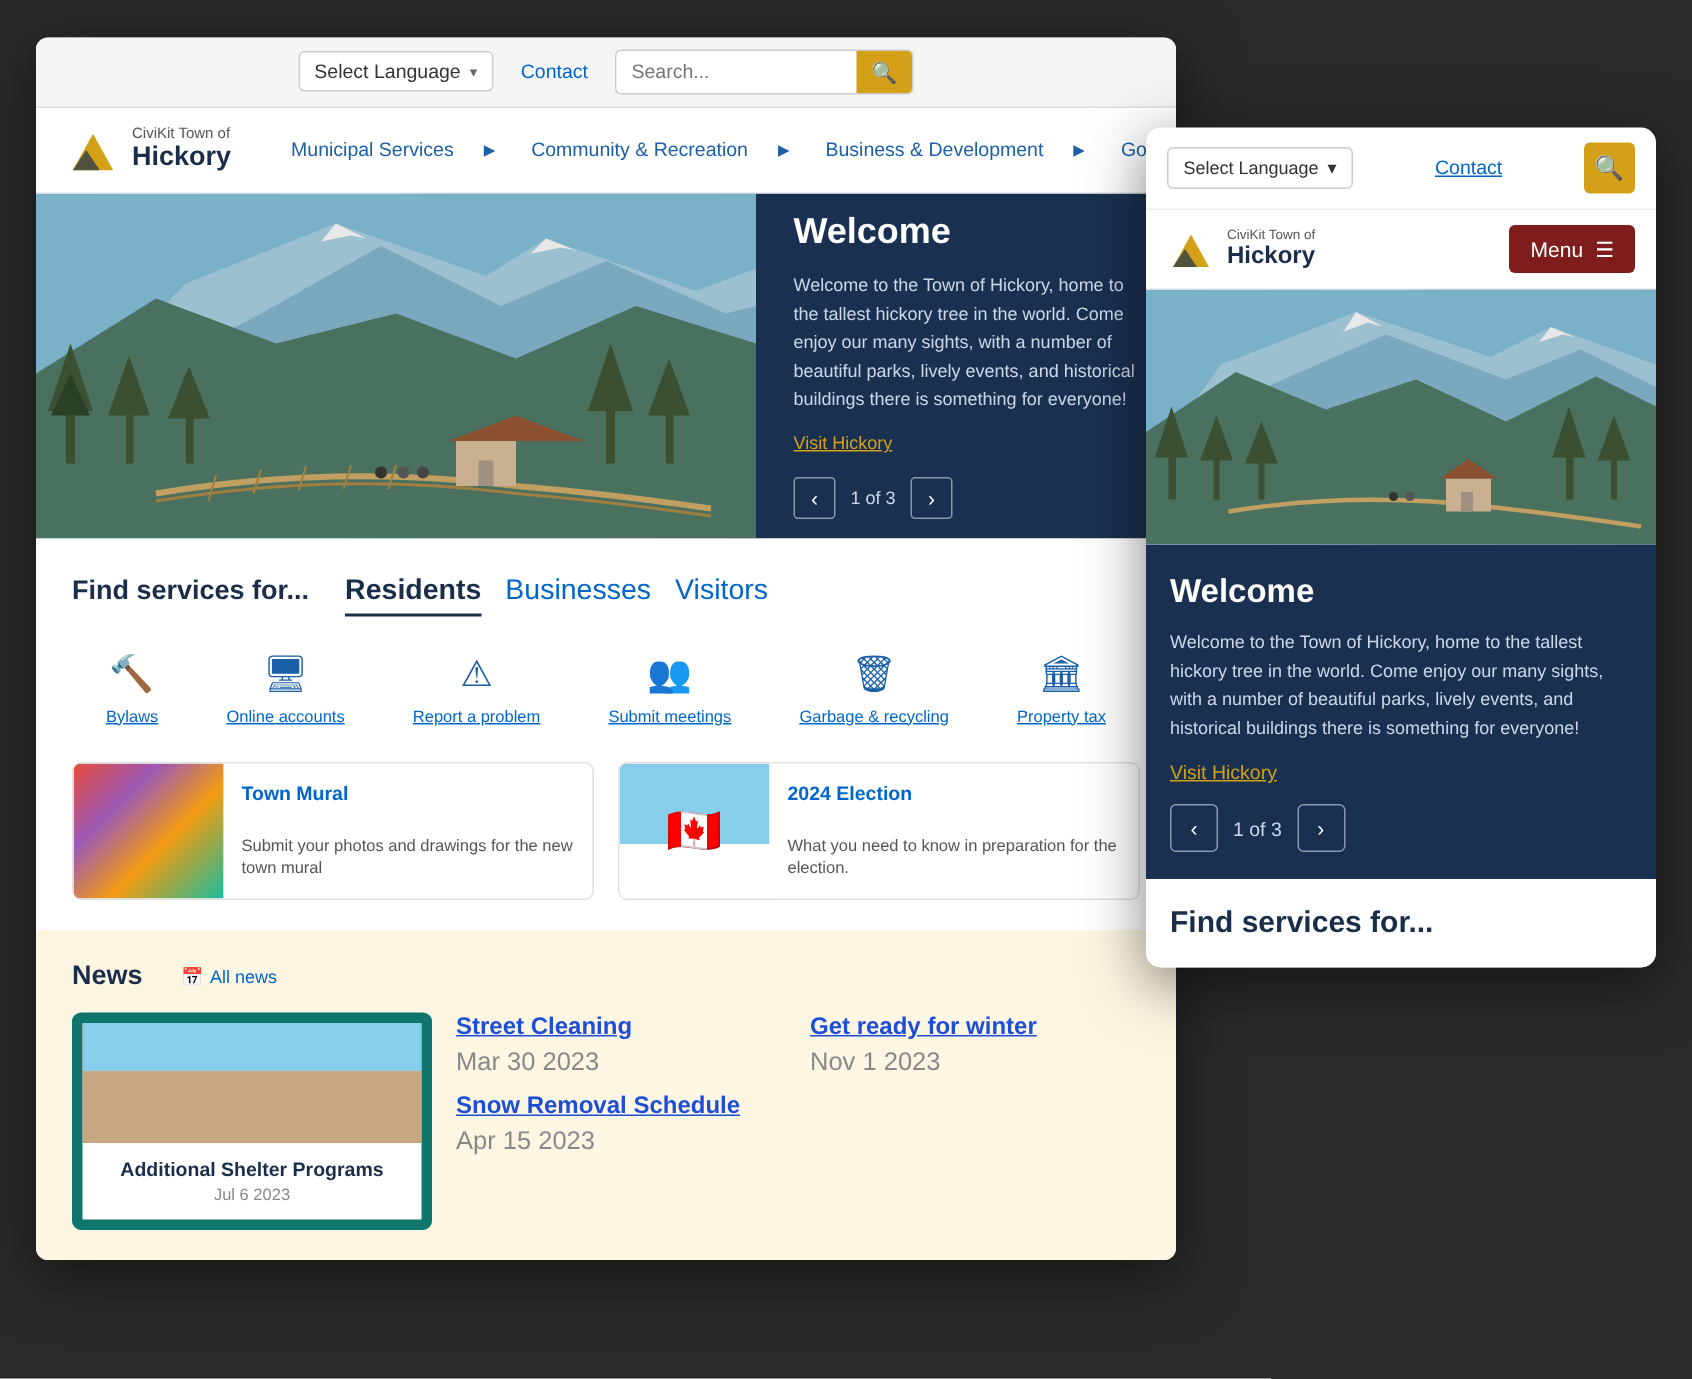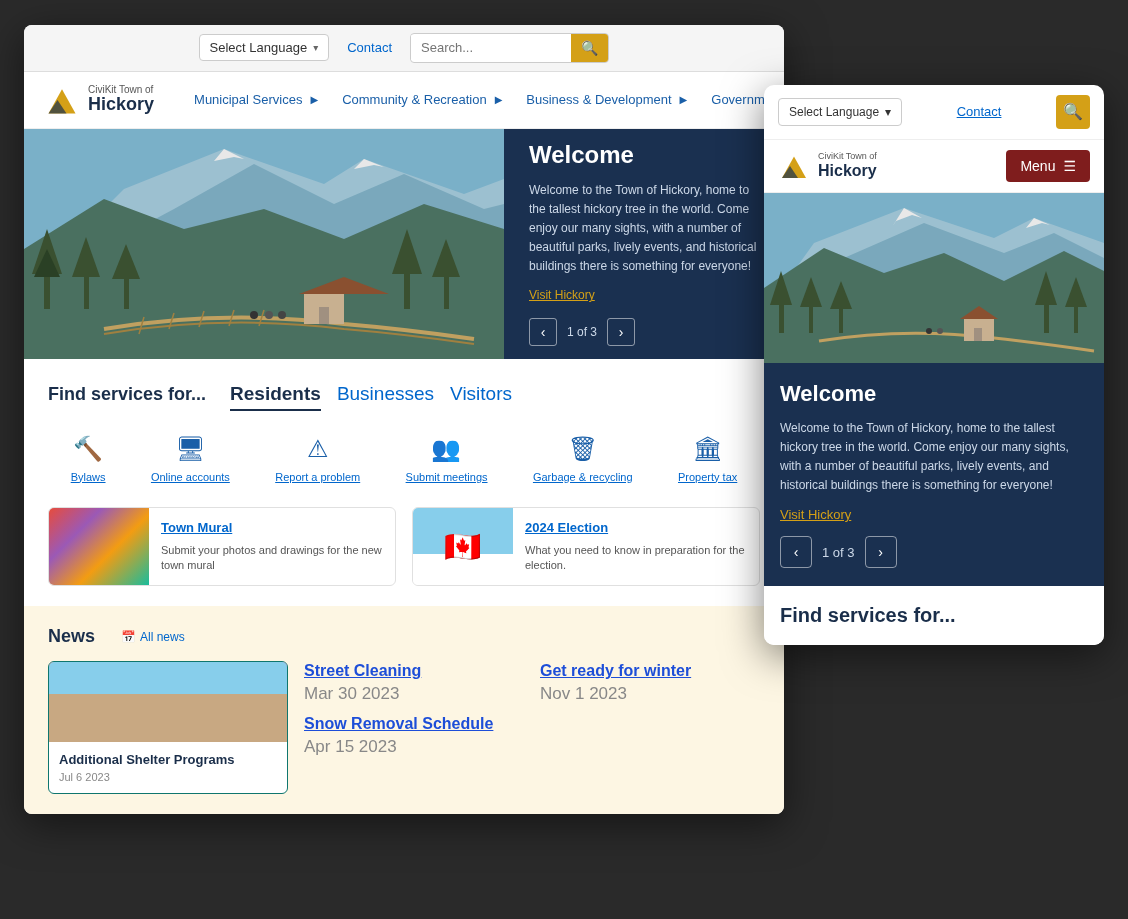--- a/index.html
+++ b/index.html
@@ -130,21 +130,21 @@
 
     .nav-links {
       display: flex;
       gap: 4px;
       margin-left: 10px;
     }
 
     .nav-item {
       display: flex;
       align-items: center;
-      gap: 8px;
+      gap: 20px;
       padding: 6px 10px;
       font-size: 13px;
       color: #1a5fa8;
       cursor: pointer;
       white-space: nowrap;
       text-decoration: none;
     }
 
     .nav-item .arrow { font-size: 10px; }
 
@@ -333,22 +333,21 @@
     }
 
     .card-content {
       padding: 12px;
     }
 
     .card-title {
       font-size: 13px;
       font-weight: 600;
       color: #0066cc;
-      text-decoration: underline;
-      margin-bottom: 8px;
+      margin-bottom: 21px;
       cursor: pointer;
     }
 
     .card-desc {
       font-size: 11px;
       color: #555;
       line-height: 1.4;
     }
 
     
@@ -379,24 +378,25 @@
       text-decoration: none;
     }
 
     .news-grid {
       display: flex;
       gap: 16px;
     }
 
     .news-featured {
       width: 240px;
-      border: 1px solid #0f766e;
+      border: 7px solid #0f766e;
       background: #fff;
       border-radius: 6px;
       overflow: hidden;
+      text-align: center;
     }
 
     .news-featured-img {
       width: 100%;
       height: 80px;
       background: linear-gradient(135deg, #c0392b 0%, #8e44ad 100%);
       overflow: hidden;
       position: relative;
     }
 

